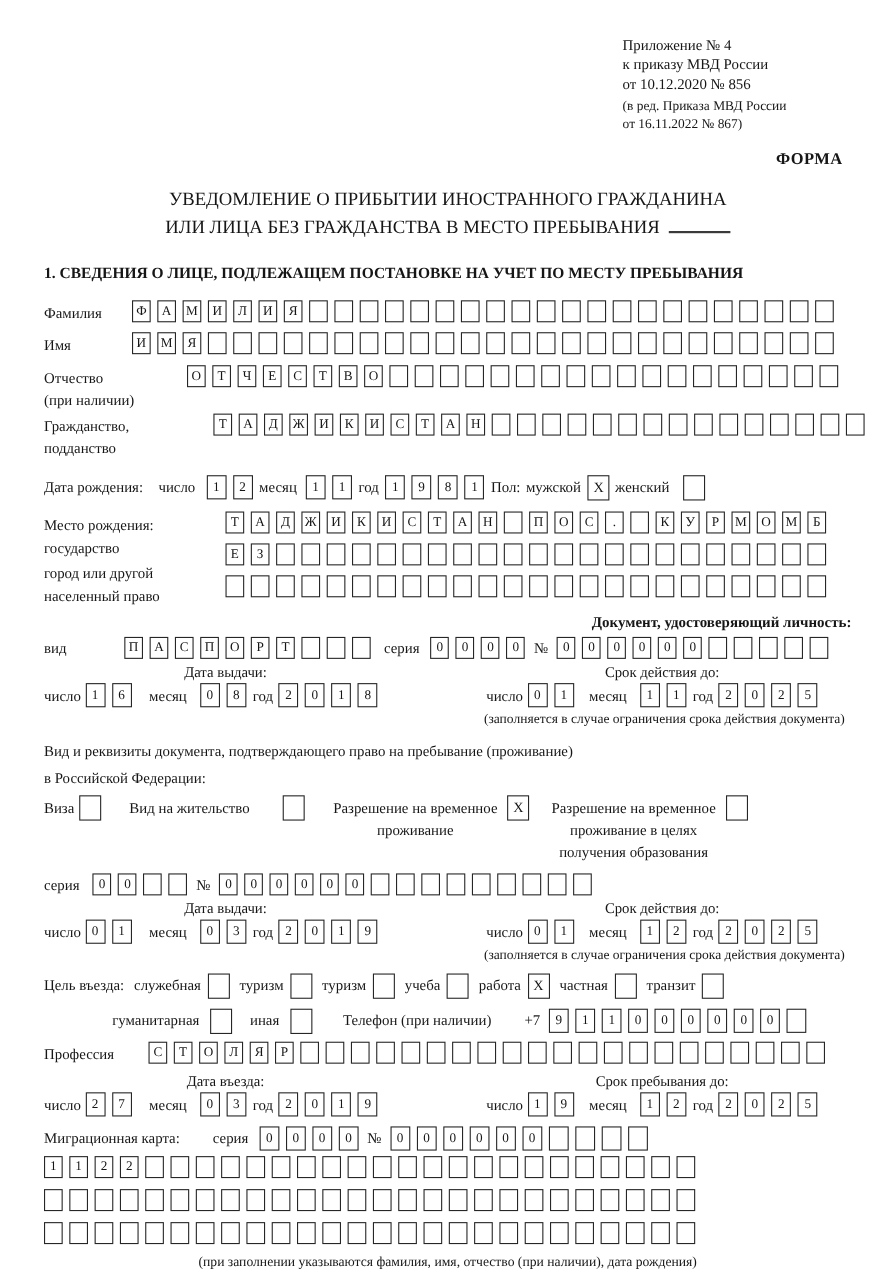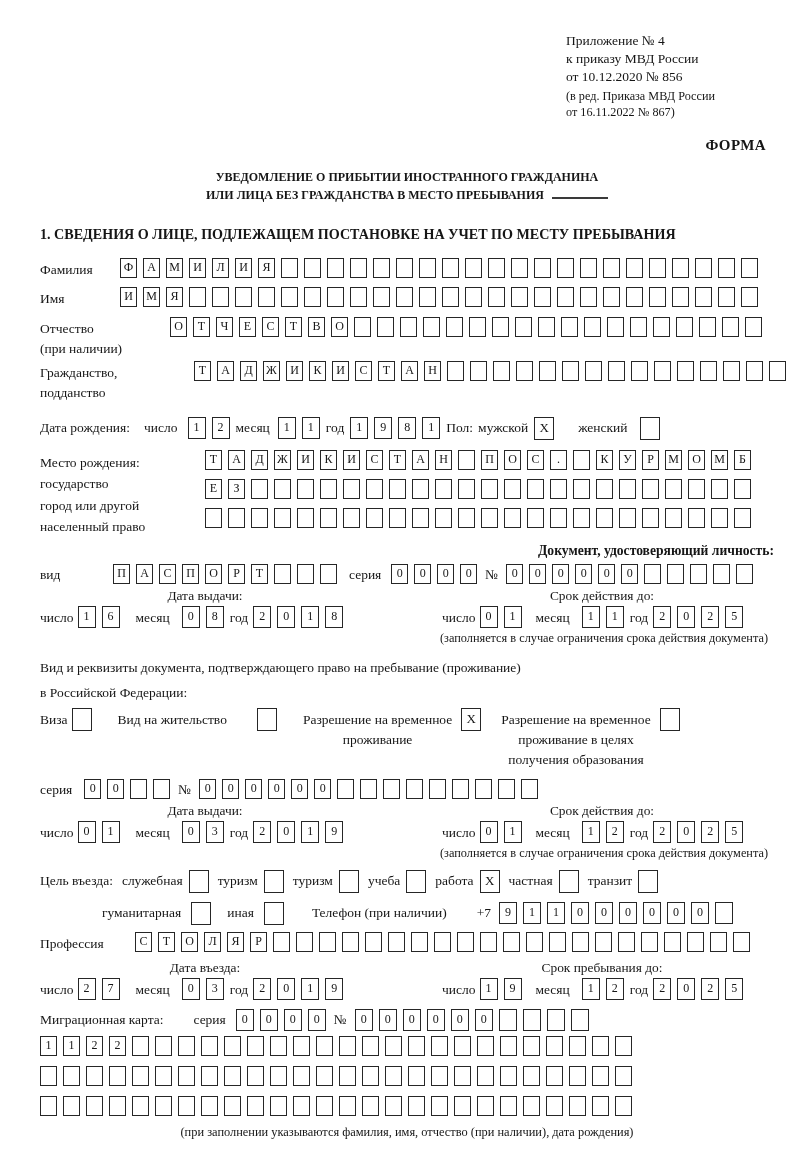--- a/index.html
+++ b/index.html
@@ -7,21 +7,21 @@
   body {
     width:800px; height:1163px; overflow:hidden;
     color:#161616;
     font-family:"Liberation Serif","DejaVu Serif",serif;
     font-size:13.5px;
     padding:32px 26px 8px 40px;
   }
   .annex { margin-left:526px; line-height:1.32; }
   .annex .ed { font-size:12.2px; margin-top:4px; line-height:1.3; }
   .forma { text-align:right; font-weight:bold; font-size:15px; margin:16px 8px 0 0; letter-spacing:.4px; }
-  .title { text-align:center; font-weight:bold; font-size:12px; margin-top:14px; line-height:1.5; }
+  .title { text-align:center; font-weight:normal; font-size:17px; margin-top:14px; line-height:1.5; }
   .title .blank { display:inline-block; width:56px; border-bottom:2.2px solid #3a3a3a; height:12px; margin-left:8px; }
   .sec { font-weight:bold; font-size:14.1px; margin-top:22px; white-space:nowrap; }
 
   .frow { display:flex; align-items:flex-start; margin-top:7px; }
   .flabel { flex:none; line-height:1.5; padding-top:2px; }
   .w80 { width:80px; } .w130 { width:130px; } .w165 { width:165px; } .w95 { width:95px; }
   .cells { display:inline-flex; vertical-align:top; }
   .cell {
     display:inline-block; flex:none;
     width:17px; height:20px; margin-right:6px;
@@ -235,21 +235,21 @@
   <span class="lbl">год</span>
   <span class="cells dates" style="margin-left:6px;">
       <span class="cell">1</span>
       <span class="cell">9</span>
       <span class="cell">8</span>
       <span class="cell">1</span>
     </span>
   <span class="lbl">Пол:</span>
   <span class="lbl" style="margin-left:5px;">мужской</span>
   <span class="checkbox" style="margin-left:6px;">X</span>
-  <span class="lbl" style="margin-left:24px;">женский</span>
+  <span class="lbl" style="margin-left:5px;">женский</span>
   <span class="checkbox" style="margin-left:12px;"></span>
 </div>
 
 <div class="frow" style="margin-top:10px;">
   <div class="flabel w165" style="line-height:1.6;">
     <div>Место рождения:</div>
     <div>государство</div>
     <div>город или другой</div>
     <div>населенный право</div>
   </div>

